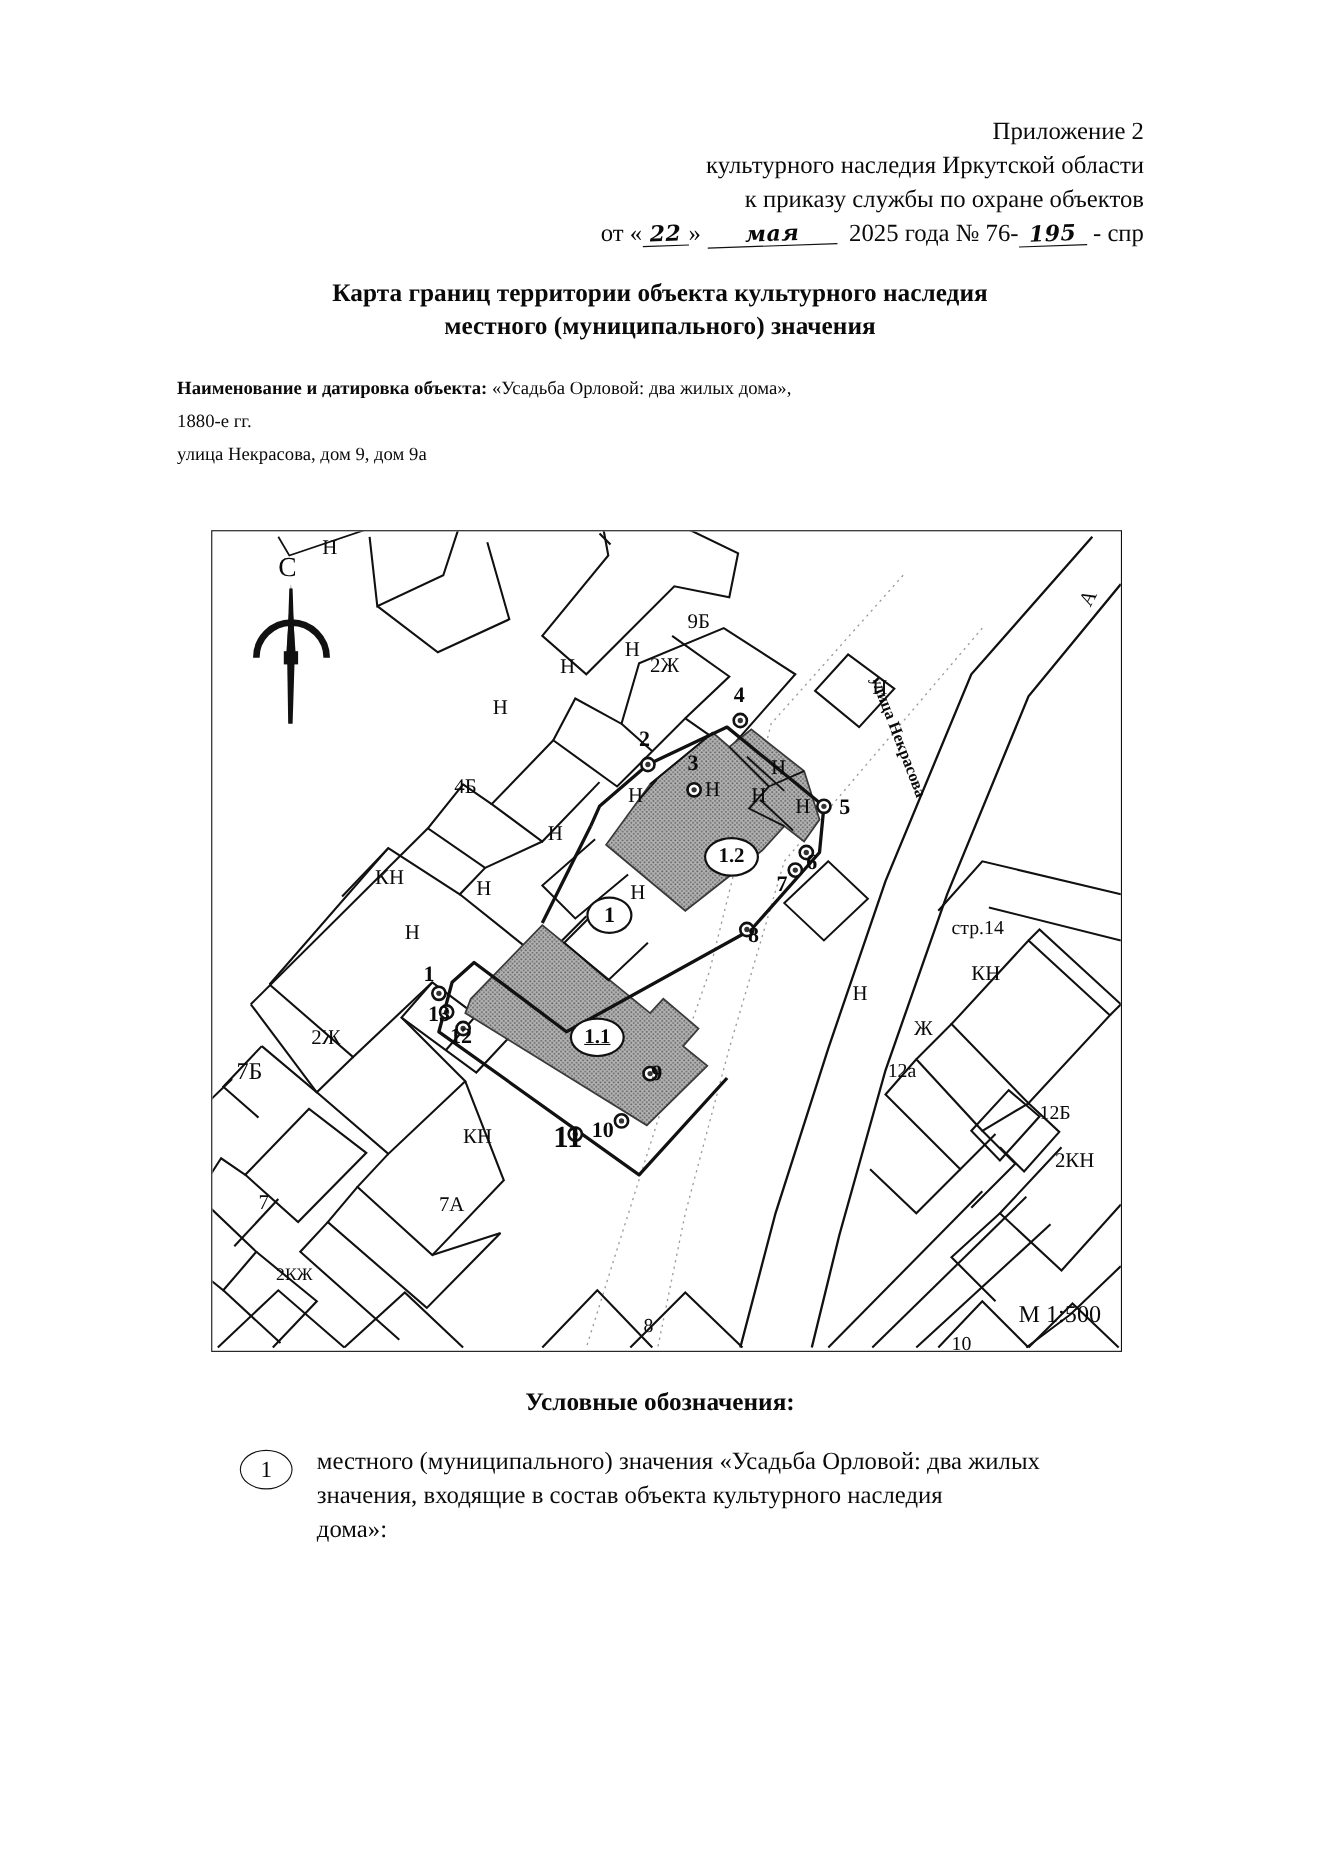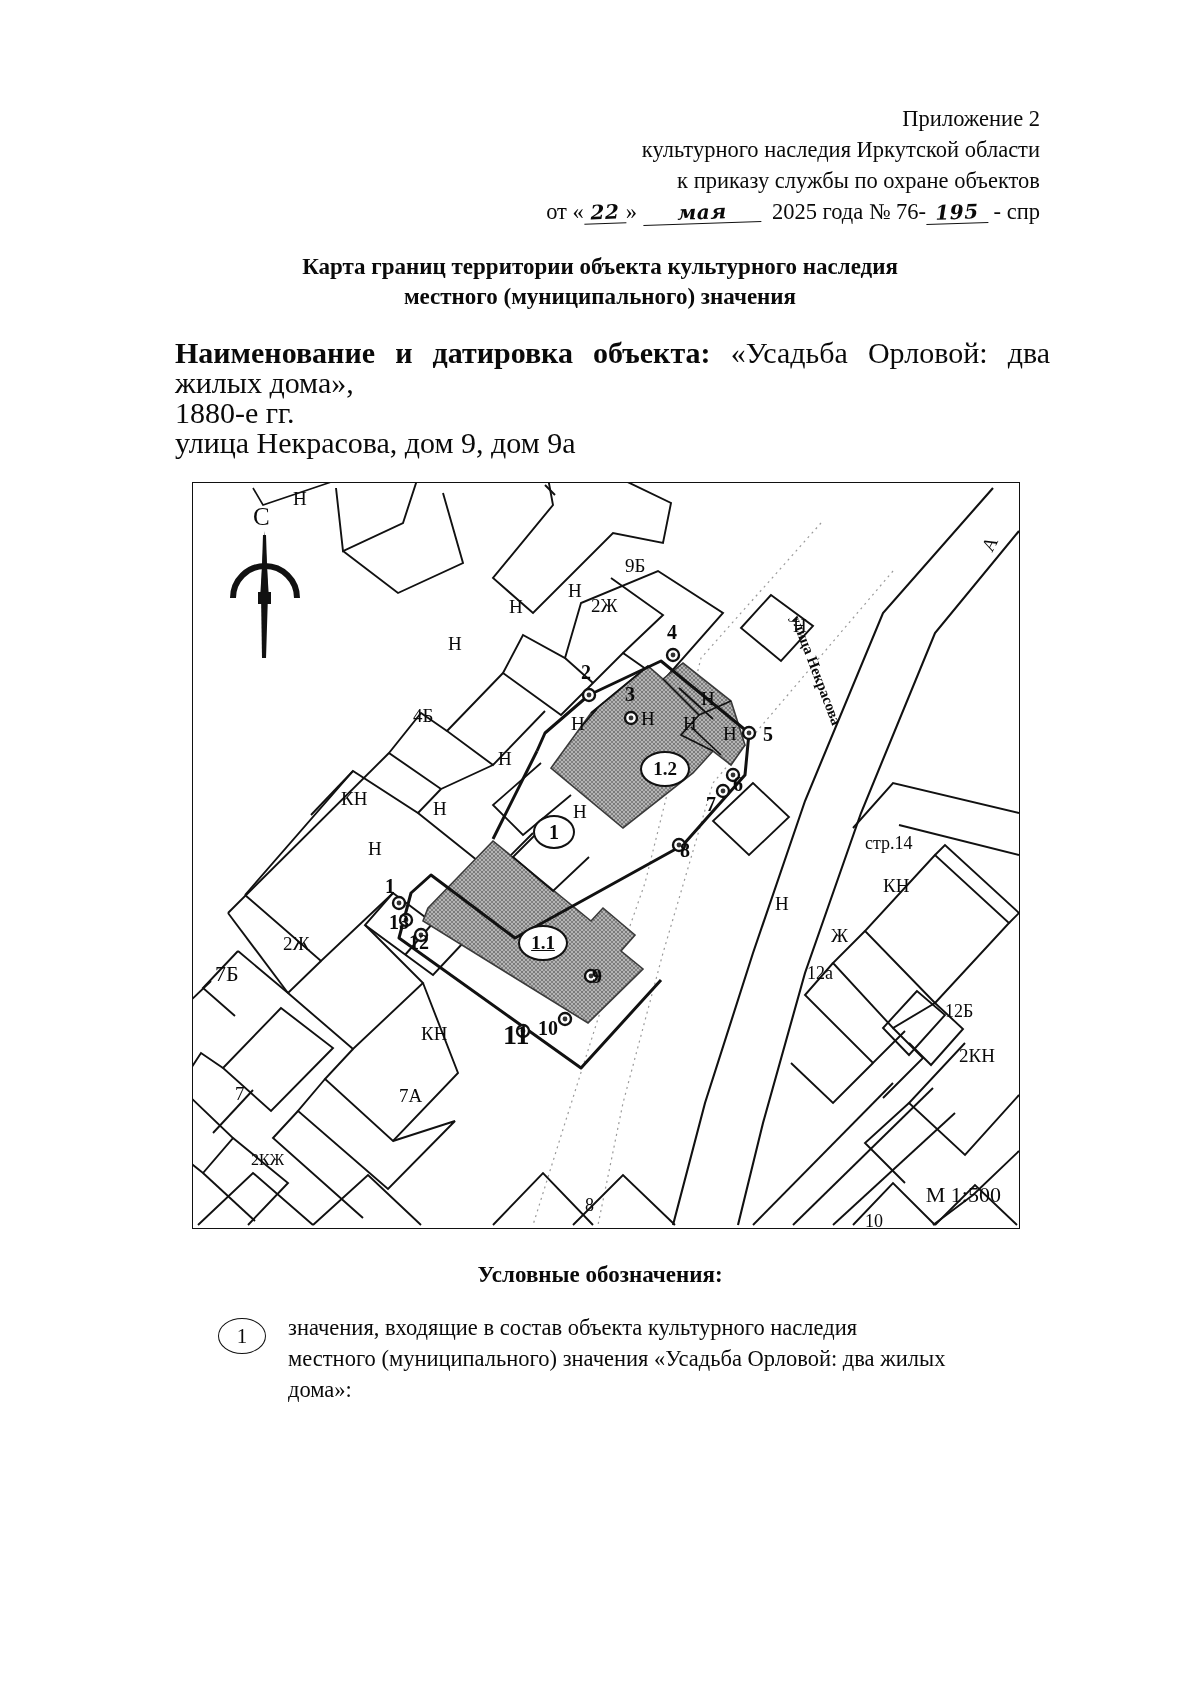--- a/index.html
+++ b/index.html
@@ -62,23 +62,23 @@
     text-align: center;
     font-weight: bold;
     font-size: 23px;
     line-height: 30px;
   }
 
   
   .info {
     position: absolute;
     top: 338px;
-    left: 175px;
+    left: 161px;
     width: 875px;
-    font-size: 30px;
+    font-size: 17px;
     line-height: 30px;
     text-align: justify;
   }
   .info p { margin: 0; }
   .info b { font-weight: bold; }
   .info .spread {
     text-align: justify;
     text-align-last: justify;
   }
 
@@ -317,21 +317,21 @@
     </svg>
   </div>
 
   <div style="position:absolute;left:610px;top:130px;transform:rotate(69deg);transform-origin:left top;
               font-size:15px;font-weight:bold;font-family:'Liberation Serif',serif;white-space:nowrap;">улица Некрасова</div>
 
   <div style="position:absolute;right:18px;bottom:20px;font-size:22px;font-family:'Liberation Serif',serif;">М 1:500</div>
 
   <div style="position:absolute;left:340px;top:332px;width:38px;height:30px;border:2px solid #111;border-radius:50%;
               display:flex;align-items:center;justify-content:center;font-size:20px;font-weight:bold;background:#fff;">1</div>
-  <div style="position:absolute;left:447px;top:268px;width:46px;height:32px;border:2px solid #111;border-radius:50%;
+  <div style="position:absolute;left:447px;top:278px;width:46px;height:32px;border:2px solid #111;border-radius:50%;
               display:flex;align-items:center;justify-content:center;font-size:19px;font-weight:bold;background:#fff;">1.2</div>
   <div style="position:absolute;left:325px;top:442px;width:46px;height:32px;border:2px solid #111;border-radius:50%;
               display:flex;align-items:center;justify-content:center;font-size:19px;font-weight:bold;background:#fff;text-decoration:underline;">1.1</div>
 
   <div style="position:absolute;left:192px;top:392px;font-size:20px;font-weight:bold;">1</div>
   <div style="position:absolute;left:388px;top:178px;font-size:20px;font-weight:bold;">2</div>
   <div style="position:absolute;left:432px;top:200px;font-size:20px;font-weight:bold;">3</div>
   <div style="position:absolute;left:474px;top:138px;font-size:20px;font-weight:bold;">4</div>
   <div style="position:absolute;left:570px;top:240px;font-size:20px;font-weight:bold;">5</div>
   <div style="position:absolute;left:540px;top:290px;font-size:20px;font-weight:bold;">6</div>
@@ -380,17 +380,17 @@
   <div style="position:absolute;left:392px;top:712px;font-size:18px;">8</div>
   <div style="position:absolute;left:672px;top:728px;font-size:18px;">10</div>
   <div style="position:absolute;left:790px;top:50px;font-size:19px;transform:rotate(-62deg);">А</div>
 </div>
 
 <div class="legend-title">Условные обозначения:</div>
 
 <div class="legend-row">
   <div class="legend-badge">1</div>
   <div class="legend-text">
+    <p>местного (муниципального) значения «Усадьба Орловой: два жилых</p>
     <p>значения, входящие в состав объекта культурного наследия</p>
-    <p>местного (муниципального) значения «Усадьба Орловой: два жилых</p>
     <p>дома»:</p>
   </div>
 </div>
 
 </body></html>

